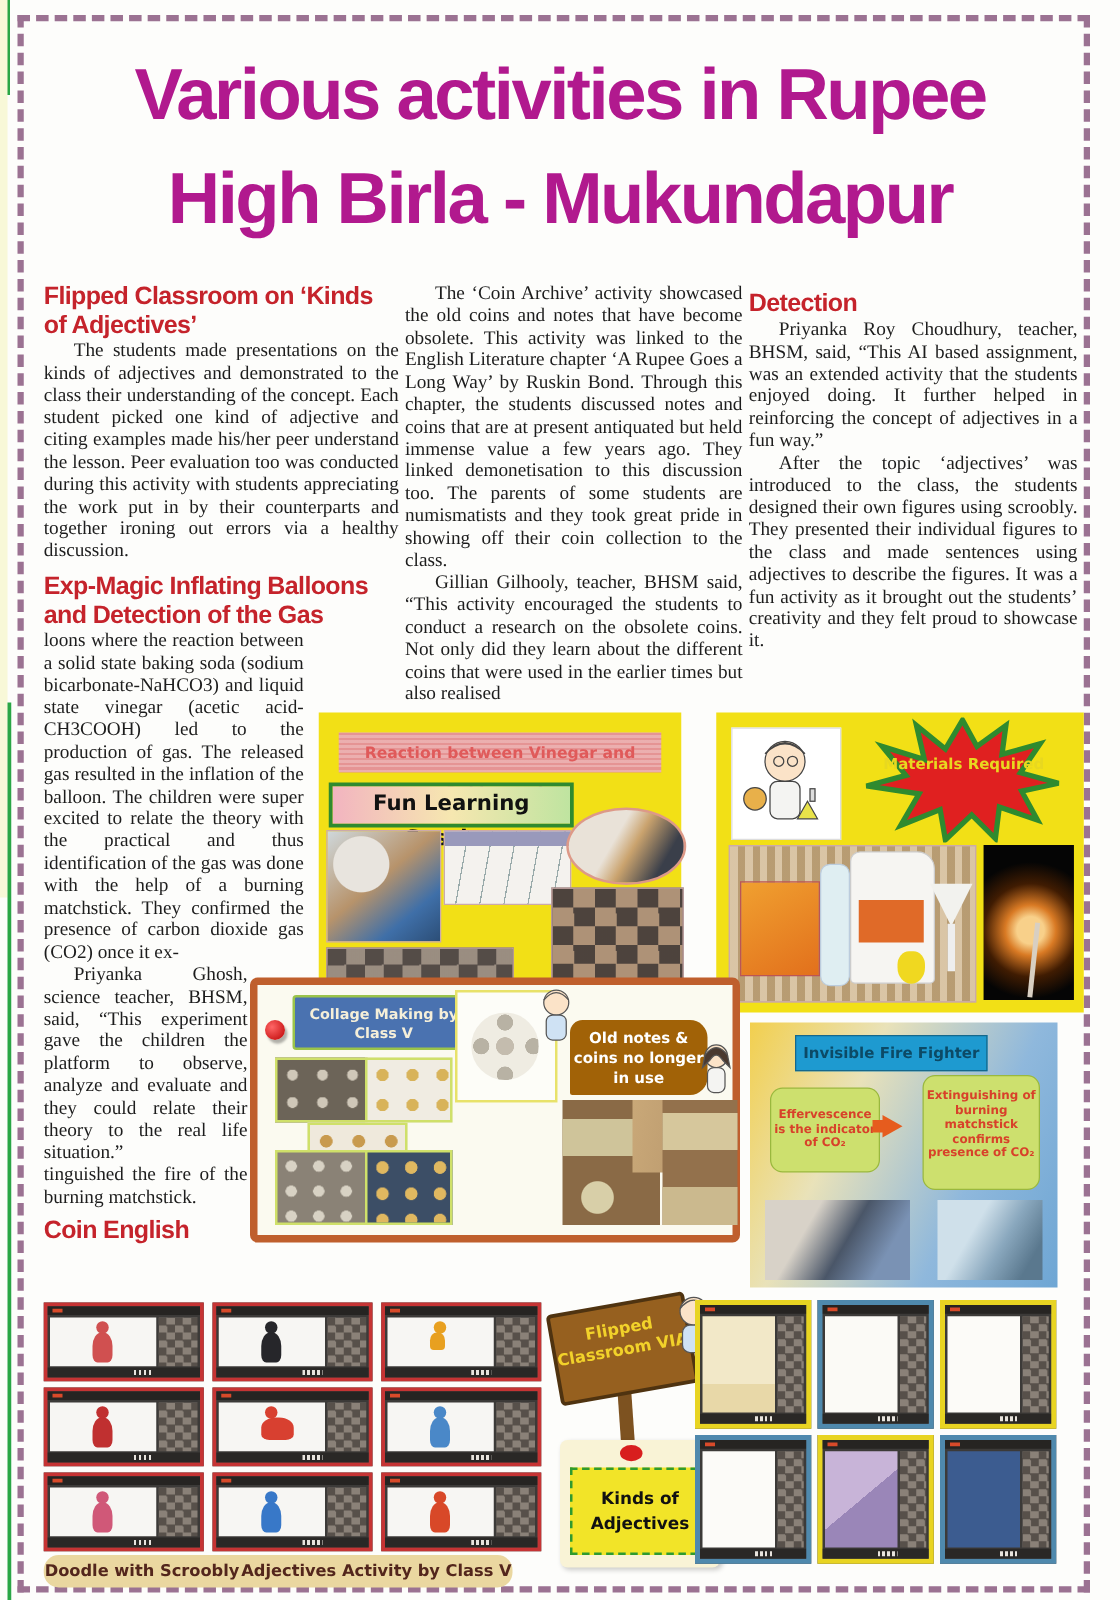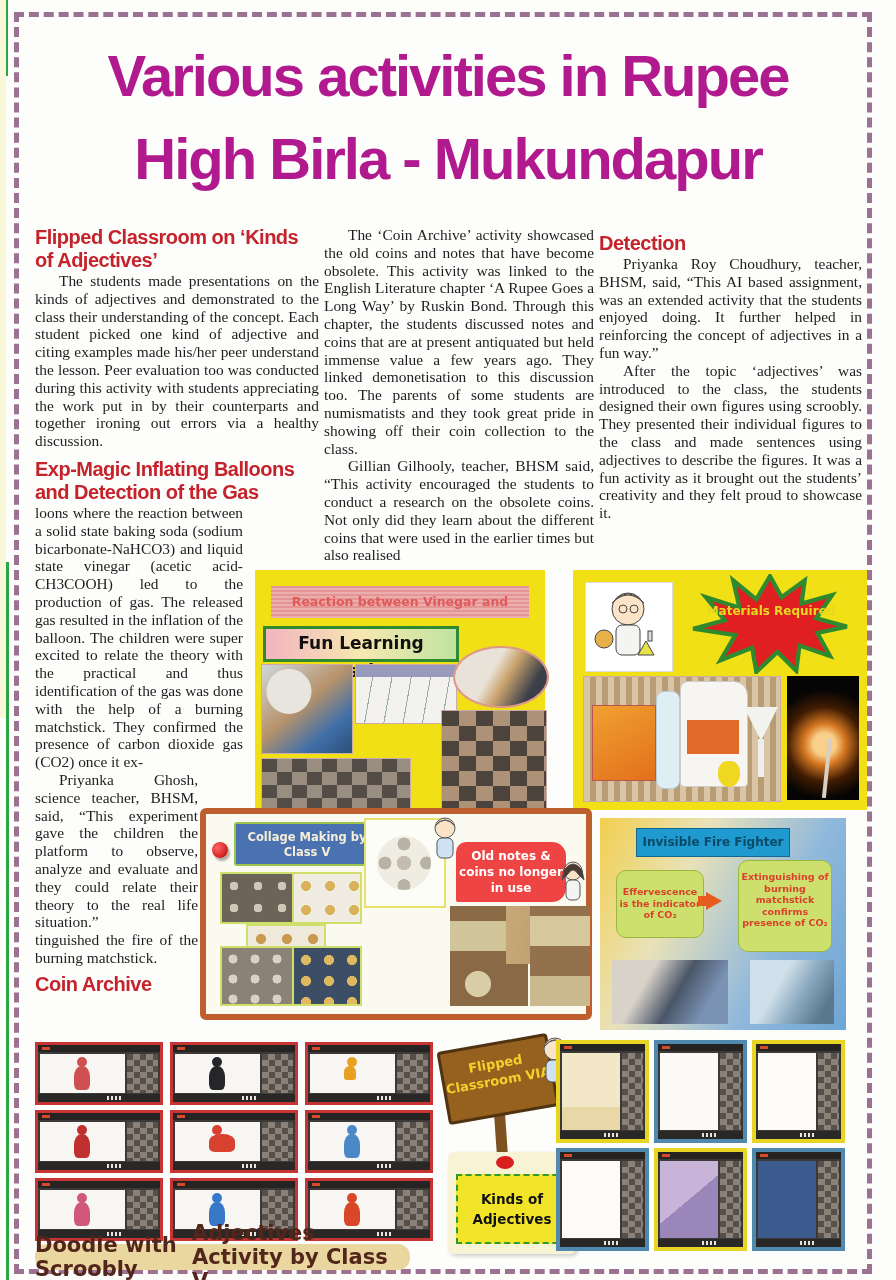--- a/index.html
+++ b/index.html
@@ -24,21 +24,21 @@
          font-size:20px;line-height:23px;letter-spacing:-0.5px;text-align:left;margin:0 0 8px 0;}
   #col1{left:35px;width:284px;}
   #col2{left:324px;width:270px;}
   #col3{left:599px;width:263px;}
   .w-mid{width:208px;}
   .w-narrow{width:163px;}
   
   .collage{position:absolute;z-index:3;}
   #collageA{left:255px;top:570px;width:290px;height:240px;background:#f2e016;}
   #collageB{left:551px;top:570px;width:294px;height:240px;background:#f2e016;margin-left:22px;}
-  #collageC{left:200px;top:808px;width:380px;height:200px;background:#fbfaf0;border:6px solid #bf5f2d;border-radius:6px;}
+  #collageC{left:200px;top:782px;width:380px;height:200px;background:#fbfaf0;border:6px solid #bf5f2d;border-radius:6px;}
   #collageD{left:600px;top:818px;width:246px;height:212px;
             background:linear-gradient(115deg,#f2cf4e 0%,#e9e2b9 32%,#8fb8dc 68%,#6ea6d4 100%);}
   .comic{font-family:"DejaVu Sans",sans-serif;font-weight:bold;}
   .bannerA{left:16px;top:16px;width:258px;height:32px;background:#e59494;
            background-image:repeating-linear-gradient(0deg,rgba(255,255,255,.25) 0 2px,transparent 2px 4px);
            color:#e05a5a;font-size:12.5px;text-align:center;line-height:32px;}
   .funlabel{left:8px;top:56px;width:190px;height:30px;border:3px solid #2f8a2f;
             background:linear-gradient(90deg,#f2b4c0,#f6e7b0,#bfe4a0);color:#111;
             font-size:17px;text-align:center;line-height:28px;}
   .photo{position:absolute;border:1px solid #caa;}
@@ -84,21 +84,21 @@
       radial-gradient(circle 9px at 50% 92%,#b8b2a4 70%,transparent 74%),
       radial-gradient(circle 9px at 8px 50%,#b8b2a4 70%,transparent 74%),
       radial-gradient(circle 9px at 92% 50%,#b8b2a4 70%,transparent 74%),
       radial-gradient(circle 10px at 50% 50%,#c4bcae 70%,transparent 74%),#efece2;}
   .cp-wood1{left:244px;top:92px;width:78px;height:100px;border:none;background:
       linear-gradient(0deg,transparent 0 55px,#cfc49a 55px 85px,transparent 85px),
       radial-gradient(circle 18px at 28px 78px,#d8cfa8 70%,transparent 75%),#8a6a46;}
   .cp-wood2{left:324px;top:92px;width:60px;height:100px;border:none;background:
       linear-gradient(0deg,#cbb98e 0 30px,transparent 30px 60px,#d6c79c 60px 90px,transparent 90px),#93714c;}
   .cp-note-big{left:300px;top:92px;width:68px;height:58px;border:none;background:linear-gradient(100deg,#c9a878,#b5946a);}
-  .bubble{left:250px;top:28px;width:110px;height:60px;background:#ef4444;border-radius:10px 14px 14px 2px;
+  .bubble{left:250px;top:28px;width:110px;height:60px;background:#a16207;border-radius:10px 14px 14px 2px;
           color:#fff;font-size:12px;line-height:16px;text-align:center;padding-top:6px;box-sizing:border-box;z-index:2;}
   .kid{position:absolute;z-index:3;}
   
   .dtitle{left:36px;top:10px;width:152px;height:27px;background:#1e9ad0;border:1px solid #15688c;
           color:#0c4a66;font-size:12px;text-align:center;line-height:27px;}
   .dbox{position:absolute;background:#cde06e;border:1px solid #9ab83e;border-radius:10px;
         color:#d8412a;font-size:9.5px;line-height:11.5px;text-align:center;box-sizing:border-box;}
   .dbox1{left:16px;top:52px;width:88px;height:68px;padding-top:15px;}
   .dbox2{left:138px;top:42px;width:94px;height:92px;padding-top:10px;}
   .darrow{left:106px;top:74px;width:0;height:0;border-top:9px solid transparent;border-bottom:9px solid transparent;border-left:16px solid #e65c1e;}
@@ -134,21 +134,21 @@
   #gridR .zcell:nth-child(even){border-color:#4f89ad;}
   #gridR .zcell:nth-child(1) .zcanvas{background:linear-gradient(180deg,#f2e8c8 0 70%,#e8d8a8 70%);}
   #gridR .zcell:nth-child(2) .zcanvas{background:#fbfaf6;}
   #gridR .zcell:nth-child(3) .zcanvas{background:#fcfbf8;}
   #gridR .zcell:nth-child(4) .zcanvas{background:#fcfbf8;}
   #gridR .zcell:nth-child(5) .zcanvas{background:linear-gradient(140deg,#c8b4d8 0 50%,#9a86b8 50%);}
   #gridR .zcell:nth-child(6) .zcanvas{background:#3c5c90;}
   
   .caption-band{left:35px;top:1244px;width:375px;height:26px;background:#ead7a0;border-radius:12px;
       display:flex;align-items:center;justify-content:space-around;z-index:3;
-      color:#53261c;font-size:21px;}
+      color:#53261c;font-size:13px;}
   
   .sign-wrap{left:438px;top:1036px;width:130px;height:110px;z-index:3;}
   .plank{position:absolute;left:4px;top:6px;width:112px;height:74px;background:#96601f;border:3px solid #4f3310;
          border-radius:4px;transform:rotate(-10deg);color:#f2d22a;font-size:13px;line-height:17px;
          text-align:center;padding-top:10px;box-sizing:border-box;}
   .post{position:absolute;left:58px;top:72px;width:11px;height:68px;background:#7d5220;transform:rotate(-4deg);}
   .note{left:448px;top:1152px;width:128px;height:102px;background:#f9f3d6;border-radius:6px;
         box-shadow:2px 2px 4px rgba(0,0,0,.2);z-index:3;text-decoration:underline;}
   .note-pin{position:absolute;left:48px;top:4px;width:18px;height:13px;border-radius:50%;background:#d81e1e;}
   .note-inner{position:absolute;left:8px;top:22px;right:8px;bottom:10px;background:#f2e428;
@@ -170,21 +170,21 @@
     <div>High Birla - Mukundapur</div>
   </div>
 
   <div class="col" id="col1">
     <p class="rhead">Flipped Classroom on ‘Kinds of Adjectives’</p>
     <p class="indent">The students made presentations on the kinds of adjectives and demonstrated to the class their understanding of the concept. Each student picked one kind of adjective and citing examples made his/her peer understand the lesson. Peer evaluation too was conducted during this activity with students appreciating the work put in by their counterparts and together ironing out errors via a healthy discussion.</p>
     <p class="rhead" style="margin-top:8px;">Exp-Magic Inflating Balloons and Detection of the Gas</p>
     <p class="w-mid">loons where the reaction between a solid state baking soda (sodium bicarbonate-NaHCO3) and liquid state vinegar (acetic acid-CH3COOH) led to the production of gas. The released gas resulted in the inflation of the balloon. The children were super excited to relate the theory with the practical and thus identification of the gas was done with the help of a burning matchstick. They confirmed the presence of carbon dioxide gas (CO2) once it ex-</p>
     <p class="w-narrow indent">Priyanka Ghosh, science teacher, BHSM, said, “This experiment gave the children the platform to observe, analyze and evaluate and they could relate their theory to the real life situation.”</p>
     <p class="w-narrow">tinguished the fire of the burning matchstick.</p>
-    <p class="rhead" style="margin-top:6px;">Coin Archive</p>
+    <p class="rhead" style="margin-top:6px;">Coin English</p>
   </div>
 
   <div class="col" id="col2">
     <p class="indent">The ‘Coin Archive’ activity showcased the old coins and notes that have become obsolete. This activity was linked to the English Literature chapter ‘A Rupee Goes a Long Way’ by Ruskin Bond. Through this chapter, the students discussed notes and coins that are at present antiquated but held immense value a few years ago. They linked demonetisation to this discussion too. The parents of some students are numismatists and they took great pride in showing off their coin collection to the class.</p>
     <p class="indent">Gillian Gilhooly, teacher, BHSM said, “This activity encouraged the students to conduct a research on the obsolete coins. Not only did they learn about the different coins that were used in the earlier times but also realised</p>
   </div>
 
   <div class="col" id="col3">
     <p class="rhead" style="margin-top:6px;">Detection</p>
     <p class="indent">Priyanka Roy Choudhury, teacher, BHSM, said, “This AI based assignment, was an extended activity that the students enjoyed doing. It further helped in reinforcing the concept of adjectives in a fun way.”</p>

